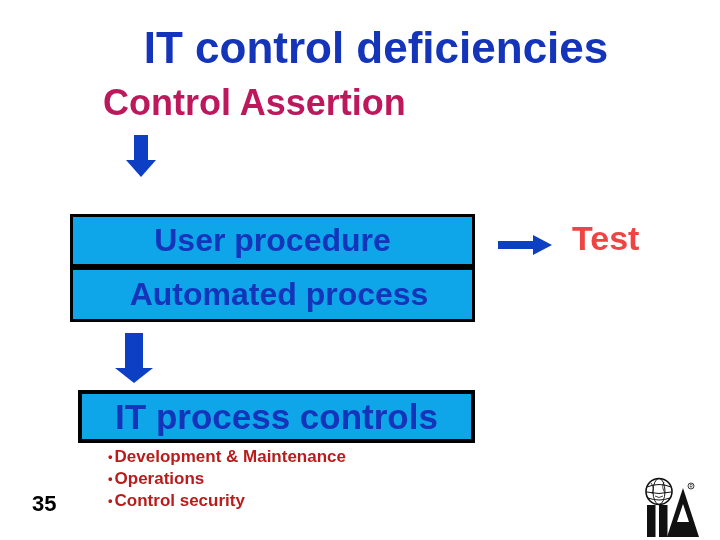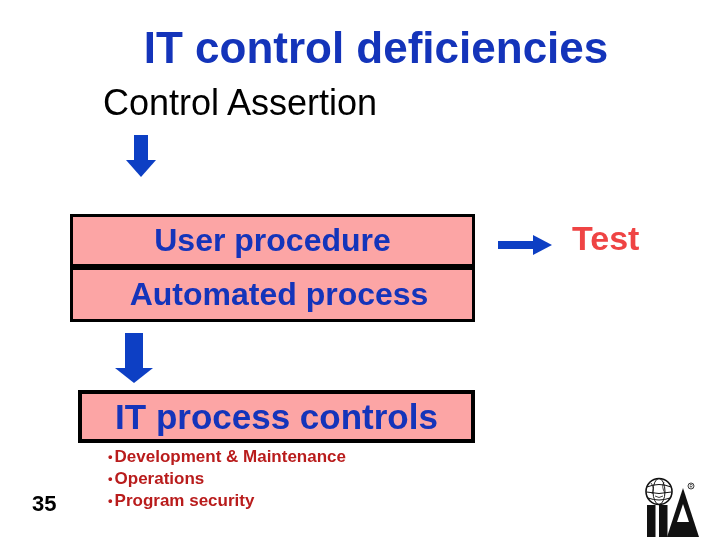--- a/index.html
+++ b/index.html
@@ -13,32 +13,32 @@
     margin: 0 auto;
   }
   .title {
     position: absolute; top: 26px; left: 0; width: 720px;
     text-align: center;
     font-size: 44px; font-weight: bold; color: #1434BA;
     line-height: 1.0; white-space: nowrap; margin-left: 16px;
   }
   .subtitle {
     position: absolute; left: 103px; top: 85px;
-    font-size: 36px; font-weight: normal; color: #000000;
+    font-size: 36px; font-weight: bold; color: #be185d;
     line-height: 1.0; white-space: nowrap;
   }
   .arrow-down-1 { position: absolute; left: 126px; top: 135px; width: 30px; height: 42px; }
   .key-control {
     position: absolute; left: 30px; top: 172px;
     font-size: 32px; font-weight: bold; color: #1434BA;
     line-height: 1.1; white-space: nowrap;
   }
   .flow-box {
     position: absolute;
-    background: #fca5a5;
+    background: #0ea5e9;
     border: 3px solid #000000;
     display: flex; align-items: center; justify-content: center;
     font-weight: bold; color: #1434BA; white-space: nowrap;
   }
   .box-user      { left: 70px; top: 214px; width: 405px; height: 53px; font-size: 32px; }
   .box-auto      { left: 70px; top: 267px; width: 405px; height: 55px; font-size: 32px; padding-left: 13px; }
   .box-general   { left: 78px; top: 390px; width: 397px; height: 53px; font-size: 35px; border-width: 4px; }
   .arrow-right   { position: absolute; left: 498px; top: 235px; width: 54px; height: 20px; }
   .test-label {
     position: absolute; left: 572px; top: 221px;
@@ -101,21 +101,21 @@
   </div>
 
   <div class="bullet-list">
     <div class="bullet-item">
       <span class="bullet-marker">•</span><span>Development &amp; Maintenance</span>
     </div>
     <div class="bullet-item">
       <span class="bullet-marker">•</span><span>Operations</span>
     </div>
     <div class="bullet-item">
-      <span class="bullet-marker">•</span><span>Program security</span>
+      <span class="bullet-marker">•</span><span>Control security</span>
     </div>
   </div>
 
   <div class="page-number">35</div>
 
   <svg class="logo" viewBox="0 0 58 60" aria-hidden="true">
 
     <polygon points="39,11 55,60 23,60" fill="#111111"></polygon>
     <polygon points="39,27 33,45 45,45" fill="#FFFFFF"></polygon>
 

